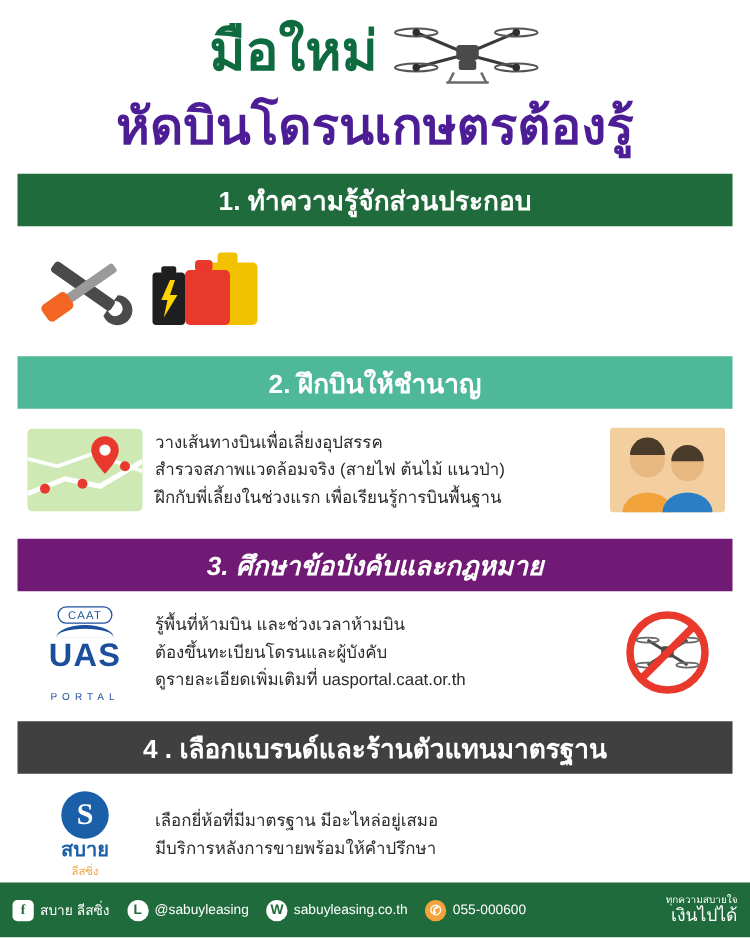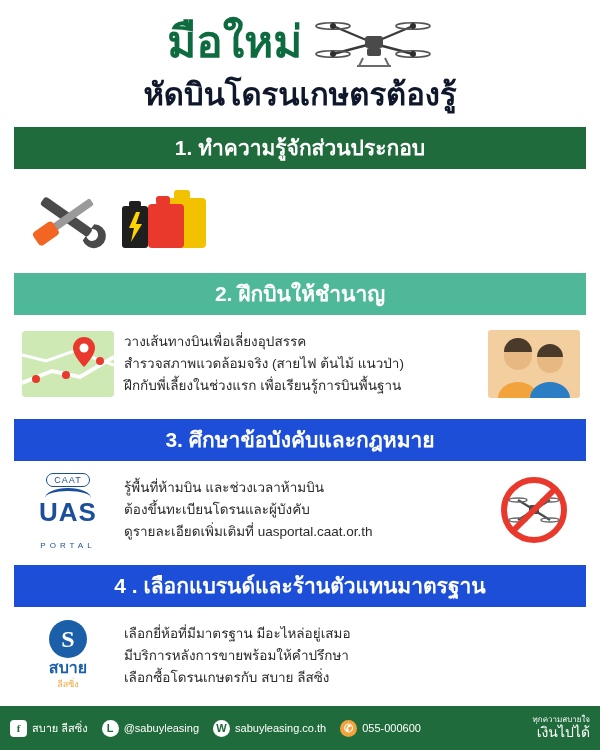--- a/index.html
+++ b/index.html
@@ -24,23 +24,23 @@
   .title-line1 {
     font-size: 44px;
     font-weight: bold;
     color: #0e6b3f;
     letter-spacing: 0px;
     line-height: 1.1;
     display: inline-block;
     vertical-align: middle;
   }
   .title-line2 {
-    font-size: 31px;
+    font-size: 41px;
     font-weight: bold;
-    color: #0f172a;
+    color: #4c1d95;
     line-height: 1.25;
     margin-top: 2px;
   }
   .drone-wrap {
     display: inline-block;
     vertical-align: middle;
     margin-left: 6px;
     width: 120px; height: 64px;
     position: relative;
   }
@@ -52,22 +52,22 @@
     display: flex;
     align-items: center;
     justify-content: center;
     color: #ffffff;
     font-size: 21px;
     font-weight: bold;
     margin: 0 14px;
   }
   .bar.c1 { background: #1f6b3b; }
   .bar.c2 { background: #4fb898; }
-  .bar.c3 { background: #1d4ed8; }
-  .bar.c4 { background: #1d4ed8; }
+  .bar.c3 { background: #701a75; font-style: italic; }
+  .bar.c4 { background: #404040; }
 
   .body-row {
     display: flex;
     align-items: center;
     padding: 8px 18px 6px 18px;
     min-height: 96px;
   }
   .left-icon {
     width: 100px;
     flex: 0 0 100px;
@@ -310,21 +310,20 @@
       <div class="left-icon">
         <div class="sabuy">
           <div class="mark">S</div>
           <div class="nm">สบาย</div>
           <div class="nm2">ลีสซิ่ง</div>
         </div>
       </div>
       <div class="lines">
         <div class="ln">เลือกยี่ห้อที่มีมาตรฐาน มีอะไหล่อยู่เสมอ</div>
         <div class="ln">มีบริการหลังการขายพร้อมให้คำปรึกษา</div>
-        <div class="ln">เลือกซื้อโดรนเกษตรกับ สบาย ลีสซิ่ง</div>
       </div>
       <div class="right-icon"></div>
     </div>
   </div>
 
   <div class="footer">
     <div class="f-item">
       <span class="f-badge fb">f</span>
       <span>สบาย ลีสซิ่ง</span>
     </div>

